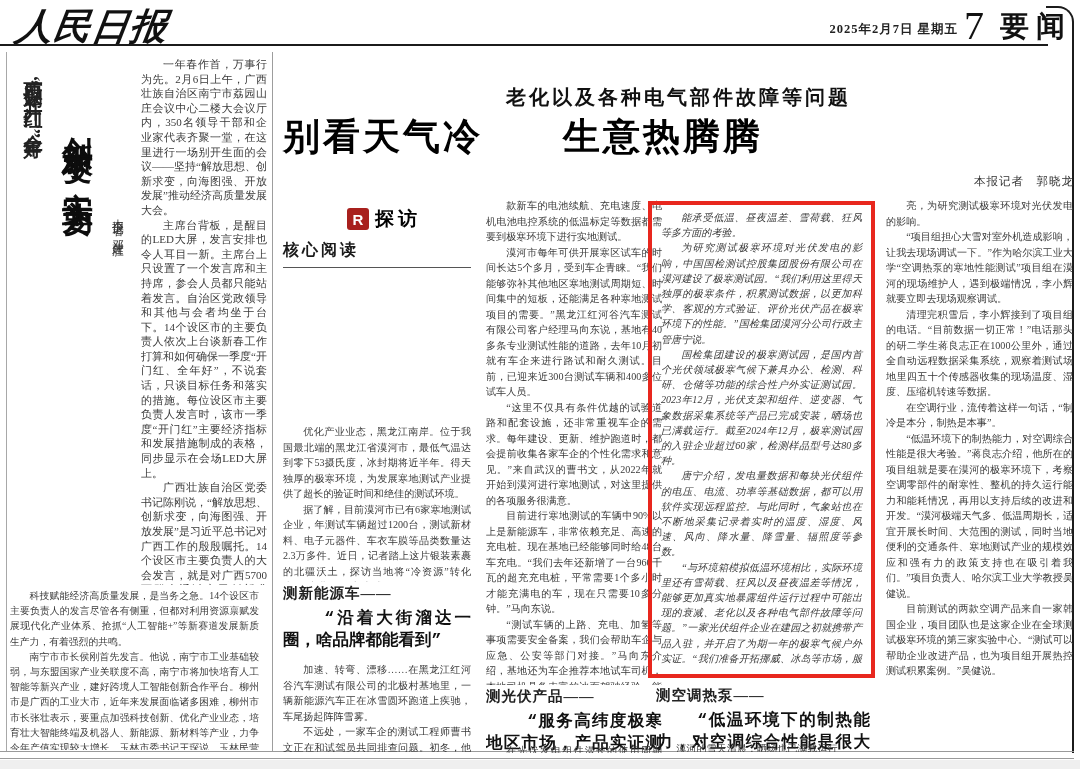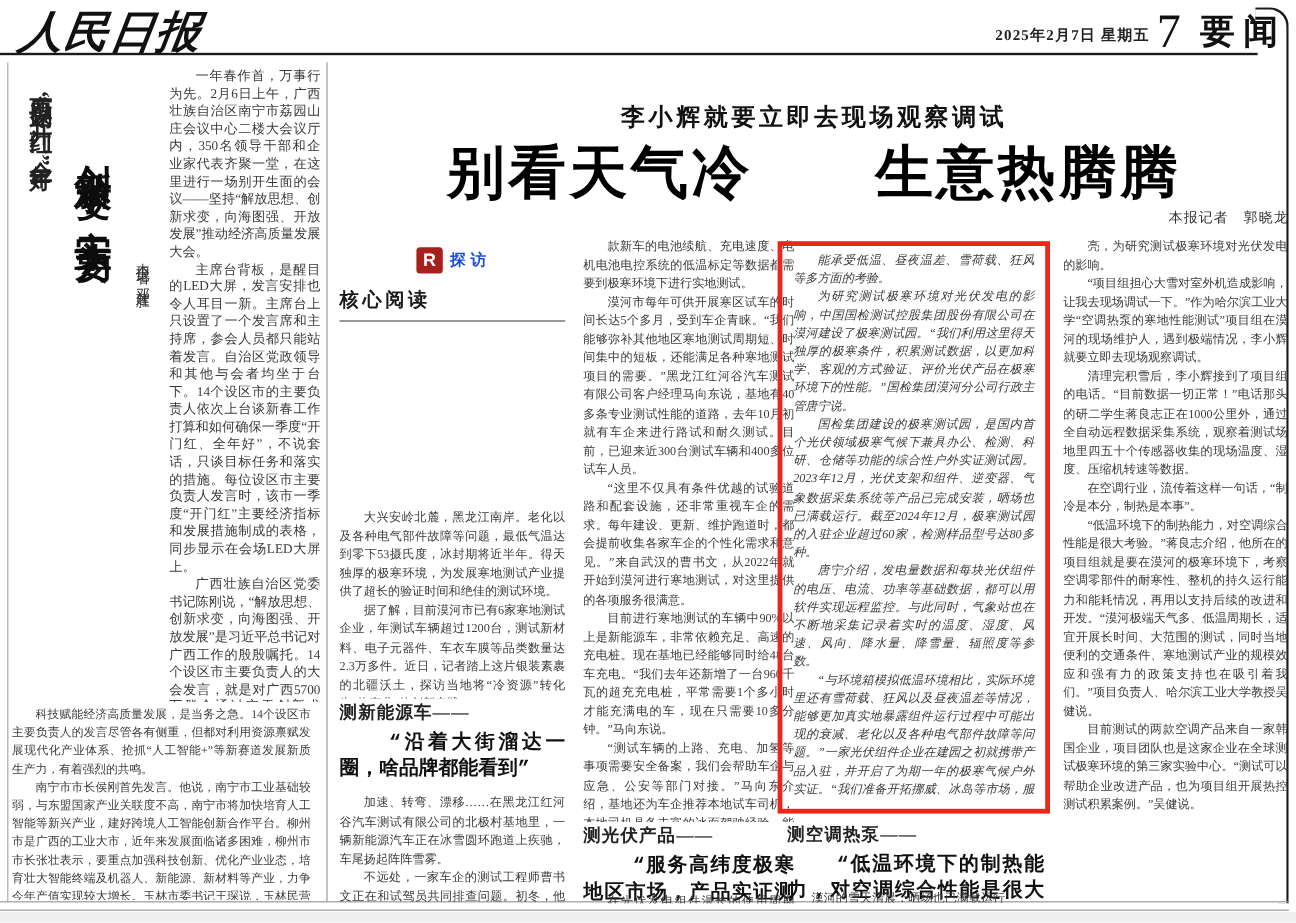--- a/index.html
+++ b/index.html
@@ -39,31 +39,31 @@
   
   .body-txt p{margin:0;text-align:justify;text-indent:2em;color:#3a3a3a;}
   .l-col p{font-size:11px;line-height:14.6px;}
   .l-bottom p{font-size:9.8px;line-height:15.2px;}
   .m-col p{font-size:10.1px;line-height:15.5px;}
 
   
   .m-kicker{position:absolute;left:283px;top:84px;width:791px;text-align:center;font-size:20px;
             font-weight:bold;letter-spacing:3px;color:#111;
             font-family:"Liberation Sans","DejaVu Sans",sans-serif;}
-  .m-headline{position:absolute;left:283px;top:112px;width:791px;text-align:center;font-size:48px;
+  .m-headline{position:absolute;left:283px;top:112px;width:791px;text-align:left;font-size:37px;
               font-weight:bold;letter-spacing:3px;color:#000;
               font-family:"Liberation Sans","DejaVu Sans",sans-serif;}
   .m-byline{position:absolute;left:283px;top:174px;width:791px;text-align:right;font-size:11.5px;
             color:#333;letter-spacing:1px;}
 
   .badge{position:absolute;left:347px;top:206px;display:flex;align-items:center;}
   .badge-logo{width:22px;height:22px;background:#a8201d;color:#fff;border-radius:3px;
               font-family:"Liberation Sans",sans-serif;font-weight:bold;font-size:15px;
               display:flex;align-items:center;justify-content:center;}
-  .badge-label{margin-left:6px;font-size:13px;font-weight:bold;color:#1d4ed8;letter-spacing:4px;
+  .badge-label{margin-left:6px;font-size:19px;font-weight:bold;color:#000000;letter-spacing:4px;
                font-family:"Liberation Sans",sans-serif;}
 
   .core-box{position:absolute;left:283px;top:240px;width:188px;}
   .core-title{font-size:16px;font-weight:bold;color:#1a1a1a;letter-spacing:3px;}
   .core-rule{margin-top:6px;height:1px;background:#555;}
   .core-text{margin-top:10px;font-size:13.2px;line-height:16.6px;text-align:justify;
              text-indent:2em;color:#2e2e2e;font-weight:500;}
 
   .m-col{position:absolute;overflow:hidden;}
   .colA-1{left:283px;top:424px;width:188px;height:158px;}
@@ -116,36 +116,36 @@
         <p data-interactable="false">主席台背板，是醒目的LED大屏，发言安排也令人耳目一新。主席台上只设置了一个发言席和主持席，参会人员都只能站着发言。自治区党政领导和其他与会者均坐于台下。14个设区市的主要负责人依次上台谈新春工作打算和如何确保一季度“开门红、全年好”，不说套话，只谈目标任务和落实的措施。每位设区市主要负责人发言时，该市一季度“开门红”主要经济指标和发展措施制成的表格，同步显示在会场LED大屏上。</p>
         <p data-interactable="false">广西壮族自治区党委书记陈刚说，“解放思想、创新求变，向海图强、开放发展”是习近平总书记对广西工作的殷殷嘱托。14个设区市主要负责人的大会发言，就是对广西5700万群众通过实干创新求变、推动经济高质量发展的公开承诺，发言将制成短视频发布在网络上，既接受群众的监督评判，也是今后每个季度自治区考核各地市的重要依据。</p>
       </div>
     <div class="l-bottom body-txt" data-interactable="false">
         <p data-interactable="false">科技赋能经济高质量发展，是当务之急。14个设区市主要负责人的发言尽管各有侧重，但都对利用资源禀赋发展现代化产业体系、抢抓“人工智能+”等新赛道发展新质生产力，有着强烈的共鸣。</p>
         <p data-interactable="false">南宁市市长侯刚首先发言。他说，南宁市工业基础较弱，与东盟国家产业关联度不高，南宁市将加快培育人工智能等新兴产业，建好跨境人工智能创新合作平台。柳州市是广西的工业大市，近年来发展面临诸多困难，柳州市市长张壮表示，要重点加强科技创新、优化产业业态，培育壮大智能终端及机器人、新能源、新材料等产业，力争今年产值实现较大增长。玉林市委书记王琛说，玉林民营经济活跃，构建现代化产业体系必须抢抓新一轮科技革命带来的发展机遇，实施“人工智能+”行动发展数字经济，大力发展新质生产力。北海市是我国第一批沿海开放城市，北海市委书记蔡锦军认为，要成为广西开放发展的龙头，必须坚持实干为要，加快构建“技术强市”。</p>
       </div>
   </div>
 
   <div data-interactable="false">
-    <div class="m-kicker" data-interactable="false">李小辉就要立即去现场观察调试</div>
+    <div class="m-kicker" data-interactable="false">老化以及各种电气部件故障等问题</div>
     <div class="m-headline" data-interactable="false">别看天气冷　　生意热腾腾</div>
     <div class="m-byline" data-interactable="false">本报记者　郭晓龙</div>
 
     <div class="badge" data-interactable="false">
       <div class="badge-logo" data-interactable="false">R</div>
       <div class="badge-label" data-interactable="false">探访</div>
     </div>
 
     <div class="core-box" data-interactable="false">
       <div class="core-title" data-interactable="false">核心阅读</div>
       <div class="core-rule" data-interactable="false"></div>
     </div>
 
     <div class="m-col colA-1 body-txt" data-interactable="false">
-        <p data-interactable="false">大兴安岭北麓，黑龙江南岸。老化以及各种电气部件故障等问题，最低气温达到零下53摄氏度，冰封期将近半年。得天独厚的极寒环境，为发展寒地测试产业提供了超长的验证时间和绝佳的测试环境。</p>
+        <p data-interactable="false">优化产业业态，黑龙江南岸。位于我国最北端的黑龙江省漠河市，最低气温达到零下53摄氏度，冰封期将近半年。得天独厚的极寒环境，为发展寒地测试产业提供了超长的验证时间和绝佳的测试环境。</p>
         <p data-interactable="false">据了解，目前漠河市已有6家寒地测试企业，年测试车辆超过1200台，测试新材料、电子元器件、车衣车膜等品类数量达2.3万多件。近日，记者踏上这片银装素裹的北疆沃土，探访当地将“冷资源”转化为“热产业”的创新实践。</p>
       </div>
 
     <div class="sec secA" data-interactable="false">
       <div class="sec-title" data-interactable="false">测新能源车——</div>
       <div class="sec-sub" data-interactable="false">“沿着大街溜达一圈，啥品牌都能看到”</div>
     </div>
 
     <div class="m-col colA-2 body-txt" data-interactable="false">
         <p data-interactable="false">加速、转弯、漂移……在黑龙江红河谷汽车测试有限公司的北极村基地里，一辆新能源汽车正在冰雪圆环跑道上疾驰，车尾扬起阵阵雪雾。</p>

